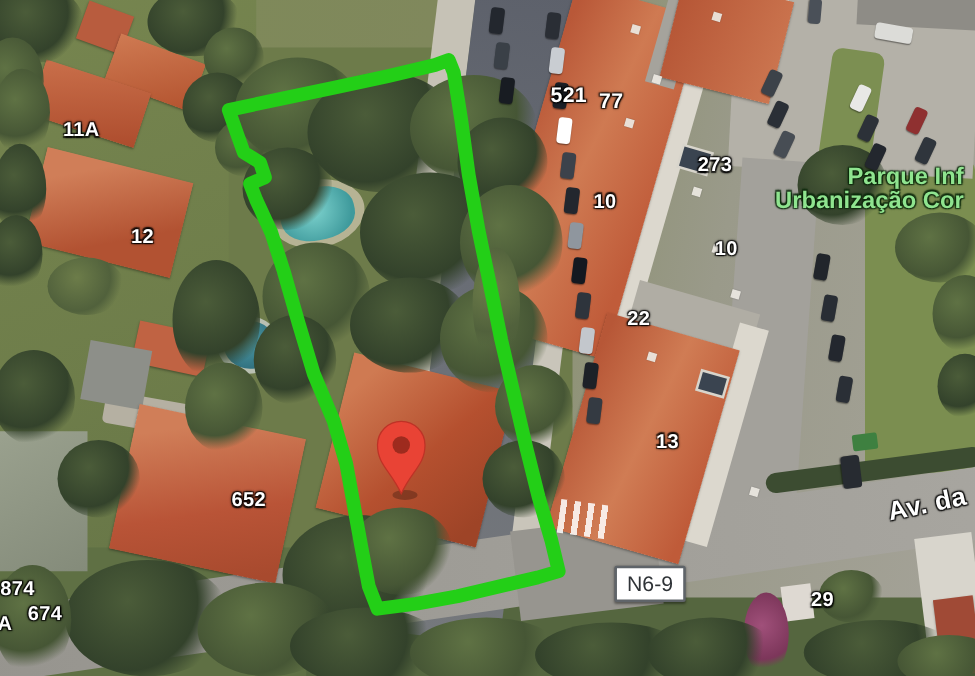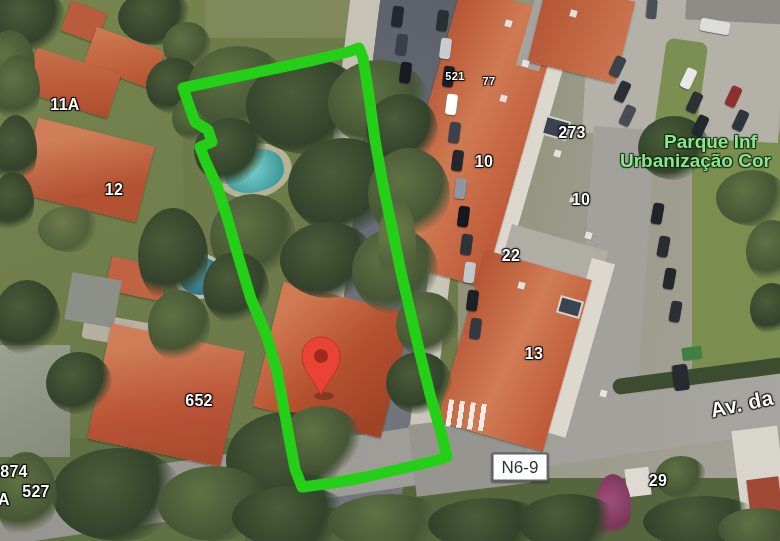--- a/index.html
+++ b/index.html
@@ -13,21 +13,21 @@
   .t-mid{background:radial-gradient(circle at 38% 35%, #5f7244 0%, #465635 55%, rgba(64,78,49,0) 74%);}
   .t-olive{background:radial-gradient(circle at 38% 35%, #6c7c49 0%, #51613c 55%, rgba(76,90,56,0) 74%);}
   .roof{box-shadow:0 1px 2px rgba(0,0,0,.35);}
   .wall{background:#dcd8ce;}
   .car{width:11px;height:21px;border-radius:3px;box-shadow:0 1px 1px rgba(0,0,0,.4);}
   .dot{width:7px;height:7px;background:#ece9e2;opacity:.92;box-shadow:0 0 1px rgba(0,0,0,.4);}
   .lbl{color:#fff;font-weight:700;font-size:16px;line-height:1;letter-spacing:.3px;
     transform:translate(-50%,-50%);white-space:nowrap;
     text-shadow:-1px -1px 1px rgba(0,0,0,.8),1px -1px 1px rgba(0,0,0,.8),
                 -1px 1px 1px rgba(0,0,0,.8),1px 1px 1px rgba(0,0,0,.8),0 0 3px rgba(0,0,0,.45);}
-  .lbl-big{font-size:11px;}
+  .lbl-big{font-size:17px;}
   .park-lbl{color:#8fe48f;font-weight:700;font-size:19px;line-height:1;white-space:nowrap;
     text-shadow:-1px -1px 1px rgba(10,40,10,.85),1px -1px 1px rgba(10,40,10,.85),
                 -1px 1px 1px rgba(10,40,10,.85),1px 1px 1px rgba(10,40,10,.85);}
   .street-lbl{color:#fff;font-weight:700;font-size:21px;letter-spacing:.5px;white-space:nowrap;
     transform:translate(-50%,-50%) rotate(-12deg);
     text-shadow:-1px -1px 1px rgba(0,0,0,.8),1px -1px 1px rgba(0,0,0,.8),
                 -1px 1px 1px rgba(0,0,0,.8),1px 1px 1px rgba(0,0,0,.8);}
   .badge{background:#fff;border:2px solid #5f6469;border-radius:2px;color:#2f3337;
     font-size:17px;line-height:1;padding:4px 8px;transform:translate(-50%,-50%);
     box-shadow:0 1px 2px rgba(0,0,0,.4);}
@@ -187,31 +187,31 @@
     <g>
       <path d="M321 395 C313 377 302 372 302 356 A19 19 0 1 1 340 356 C340 372 329 377 321 395 Z" fill="#E94335" stroke="#BE3226" stroke-width="1"></path>
       <circle cx="321" cy="356" r="7" fill="#9E2B1E"></circle>
     </g>
   </svg>
 
   <div class="lbl" style="left:65px;top:105px;">11A</div>
   <div class="lbl" style="left:114px;top:190px;">12</div>
   <div class="lbl" style="left:199px;top:401px;">652</div>
   <div class="lbl" style="left:14px;top:472px;">874</div>
-  <div class="lbl" style="left:36px;top:492px;">527</div>
+  <div class="lbl" style="left:36px;top:492px;">674</div>
   <div class="lbl" style="left:4px;top:500px;">A</div>
   <div class="lbl lbl-big" style="left:455px;top:76px;">521</div>
   <div class="lbl lbl-big" style="left:489px;top:81px;">77</div>
   <div class="lbl" style="left:484px;top:162px;">10</div>
   <div class="lbl" style="left:572px;top:133px;">273</div>
   <div class="lbl" style="left:581px;top:200px;">10</div>
   <div class="lbl" style="left:511px;top:256px;">22</div>
   <div class="lbl" style="left:534px;top:354px;">13</div>
   <div class="lbl" style="left:658px;top:481px;">29</div>
 
-  <div class="park-lbl" style="left:664px;top:132px;">Parque Inf</div>
+  <div class="park-lbl" style="left:678px;top:132px;">Parque Inf</div>
   <div class="park-lbl" style="left:620px;top:151px;">Urbanização Cor</div>
 
   <div class="street-lbl" style="left:742px;top:404px;">Av. da</div>
 
   <div class="badge" style="left:520px;top:467px;">N6-9</div>
 
 </div>
 
 </body></html>

